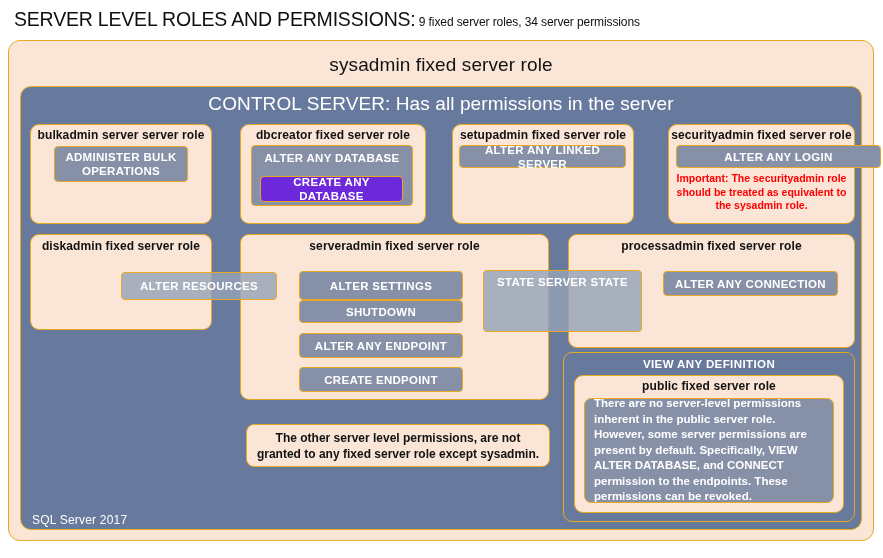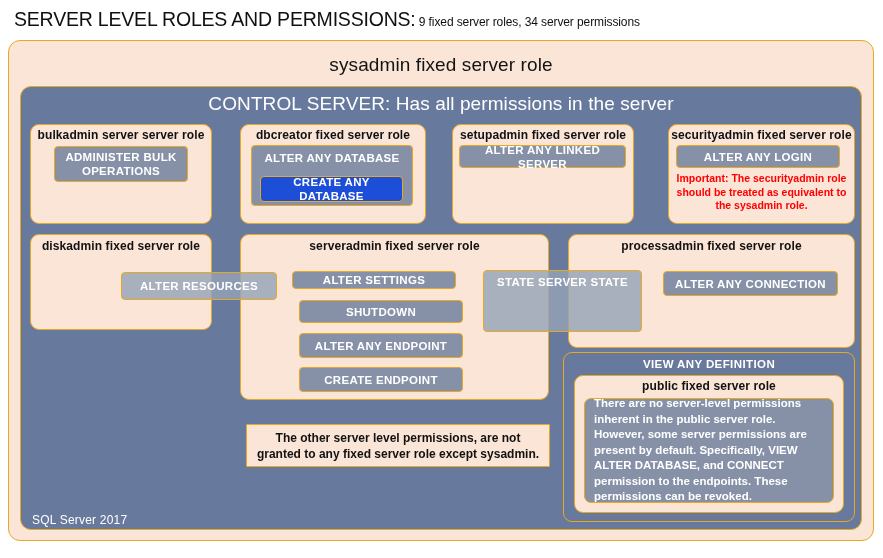--- a/index.html
+++ b/index.html
@@ -27,42 +27,42 @@
     position:absolute;background:#67799c;border:1.6px solid #e8a922;
     border-radius:11px;box-sizing:border-box;
   }
   .pill{
     position:absolute;background:#8691a8;border:1.5px solid #e8a922;
     border-radius:4px;box-sizing:border-box;
     display:flex;align-items:center;justify-content:center;
     text-align:center;color:#ffffff;font-weight:bold;font-size:11.5px;
     letter-spacing:0.3px;line-height:14px;
   }
-  .pill.dark{background:#1d4ed8;}
+  .pill.dark{background:#6d28d9;}
   .pill.translucent{background:rgba(150,162,183,0.82);}
   .role-title{
     position:absolute;left:0;right:0;text-align:center;
     color:#121212;font-weight:bold;font-size:12px;letter-spacing:0.1px;
     white-space:nowrap;
   }
   .banner{
     position:absolute;left:0;right:0;text-align:center;
     color:#ffffff;font-size:19px;letter-spacing:0.1px;white-space:nowrap;
   }
   .sysadmin-title{
     position:absolute;left:0;right:0;text-align:center;
     color:#131313;font-size:19px;letter-spacing:0.1px;white-space:nowrap;
   }
   .warn{
     position:absolute;text-align:center;color:#ff0000;
     font-weight:bold;font-size:10.5px;line-height:13.5px;
   }
   .notebox{
     position:absolute;background:#fae5d7;border:1.6px solid #e8a922;
-    border-radius:1px;box-sizing:border-box;
+    border-radius:8px;box-sizing:border-box;
     display:flex;align-items:center;justify-content:center;
     text-align:center;color:#121212;font-weight:bold;font-size:12px;
     line-height:16px;padding:4px 8px;
   }
   .publicnote{
     position:absolute;background:#8691a8;border:1.5px solid #e8a922;
     border-radius:7px;box-sizing:border-box;
     display:flex;align-items:center;justify-content:center;
     text-align:left;color:#ffffff;font-weight:bold;font-size:11.5px;
     line-height:15.5px;padding:5px 9px;
@@ -97,32 +97,32 @@
   <div class="role-title" style="left:240px;top:128px;width:186px;">dbcreator fixed server role</div>
   <div class="pill" style="left:251px;top:145px;width:162px;height:61px;align-items:flex-start;padding-top:5px;">ALTER ANY DATABASE</div>
   <div class="pill dark" style="left:260px;top:176px;width:143px;height:26px;">CREATE  ANY DATABASE</div>
 
   <div class="peach" style="left:452px;top:124px;width:182px;height:100px;"></div>
   <div class="role-title" style="left:452px;top:128px;width:182px;">setupadmin fixed server role</div>
   <div class="pill" style="left:459px;top:145px;width:167px;height:23px;">ALTER ANY LINKED SERVER</div>
 
   <div class="peach" style="left:668px;top:124px;width:187px;height:100px;"></div>
   <div class="role-title" style="left:668px;top:128px;width:187px;">securityadmin  fixed server role</div>
-  <div class="pill" style="left:676px;top:145px;width:164px;height:23px;">ALTER ANY LOGIN</div>
+  <div class="pill" style="left:676px;top:145px;width:205px;height:23px;">ALTER ANY LOGIN</div>
   <div class="warn" style="left:670px;top:172px;width:183px;">Important:  The securityadmin role should  be treated  as equivalent to the  sysadmin role.</div>
 
   <div class="peach" style="left:30px;top:234px;width:182px;height:96px;"></div>
   <div class="role-title" style="left:30px;top:239px;width:182px;">diskadmin  fixed server role</div>
 
   <div class="peach" style="left:240px;top:234px;width:309px;height:166px;"></div>
   <div class="role-title" style="left:240px;top:239px;width:309px;">serveradmin fixed server role</div>
 
   <div class="pill translucent" style="left:121px;top:272px;width:156px;height:28px;">ALTER RESOURCES</div>
 
-  <div class="pill" style="left:292px;top:271px;width:164px;height:18px;">ALTER SETTINGS</div>
+  <div class="pill" style="left:299px;top:271px;width:164px;height:29px;">ALTER SETTINGS</div>
   <div class="pill" style="left:299px;top:300px;width:164px;height:23px;">SHUTDOWN</div>
   <div class="pill" style="left:299px;top:333px;width:164px;height:25px;">ALTER ANY ENDPOINT</div>
   <div class="pill" style="left:299px;top:367px;width:164px;height:25px;">CREATE  ENDPOINT</div>
 
   <div class="peach" style="left:568px;top:234px;width:287px;height:114px;"></div>
   <div class="role-title" style="left:568px;top:239px;width:287px;">processadmin fixed server role</div>
   <div class="pill" style="left:663px;top:271px;width:175px;height:25px;">ALTER ANY CONNECTION</div>
 
   <div class="pill translucent" style="left:483px;top:270px;width:159px;height:62px;align-items:flex-start;padding-top:4px;">STATE SERVER STATE</div>
 

